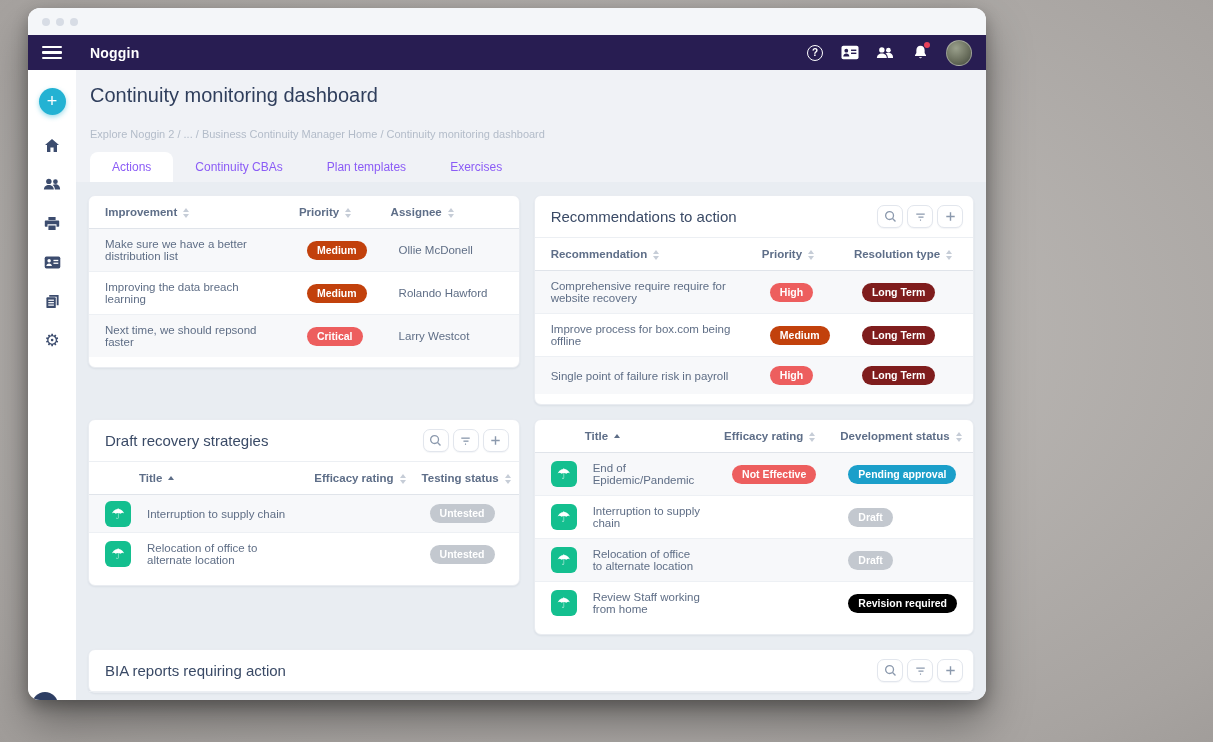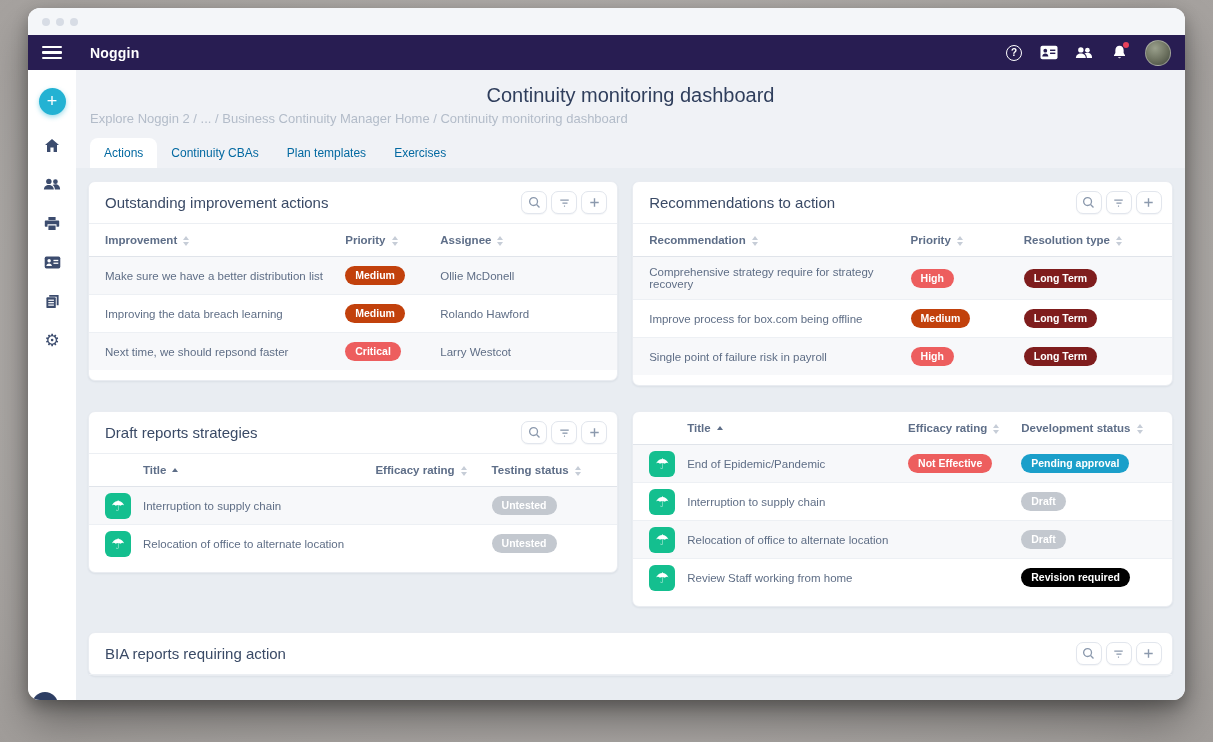--- a/index.html
+++ b/index.html
@@ -3,21 +3,21 @@
 <meta charset="utf-8">
 <style>
   * { margin:0; padding:0; box-sizing:border-box; }
   html,body { width:1213px; height:742px; overflow:hidden; }
   body {
     font-family:"Liberation Sans", sans-serif;
     background: radial-gradient(120% 120% at 50% 45%, #c4c1be 0%, #a7a3a0 55%, #827e7b 100%);
     position:relative;
   }
   .window {
-    position:absolute; left:28px; top:8px; width:1157px; height:692px;
+    position:absolute; left:28px; top:8px; width:958px; height:692px;
     background:#fff; border-radius:12px; overflow:hidden;
     box-shadow:0 22px 45px rgba(0,0,0,.38), 0 6px 16px rgba(0,0,0,.28);
   }
   
   .chrome { height:27px; background:#f4f6f9; display:flex; align-items:center; padding-left:14px; }
   .chrome .dot { width:8px; height:8px; border-radius:50%; background:#d7dce5; margin-right:6px; }
   
   .navbar { height:35px; background:#281d52; display:flex; align-items:center; color:#fff; padding:0 14px; }
   .hamburger { width:20px; display:flex; flex-direction:column; gap:3px; cursor:pointer; }
   .hamburger i { display:block; height:2.4px; background:#fff; border-radius:1px; }
@@ -34,38 +34,38 @@
   .app { display:flex; height:630px; }
   .sidebar { width:48px; background:#fff; display:flex; flex-direction:column; align-items:center; padding-top:18px; gap:21px; position:relative; flex:none; }
   .add-btn { width:27px; height:27px; border-radius:50%; background:#23b2d3; color:#fff; border:none; font-size:18px; line-height:25px; text-align:center; cursor:pointer; box-shadow:0 2px 5px rgba(35,178,211,.45); }
   .side-ic { width:18px; height:18px; color:#3c4c6e; display:flex; align-items:center; justify-content:center; cursor:pointer; }
   .side-ic svg { display:block; }
   .gear-glyph { font-size:17px; line-height:17px; }
   .chat-bubble { position:absolute; left:4px; bottom:-18px; width:26px; height:26px; border-radius:50%; background:#2d3e63; }
   .main { flex:1; background:#e9edf2; display:flex; flex-direction:column; overflow:hidden; }
   
   .head-band { background:#f0f2f6; padding:14px 14px 0 14px; }
-  .page-title { font-size:20px; font-weight:500; color:#2f3e5c;text-align:center; }
-  .breadcrumb { font-size:13px; color:#b3bcc9; margin-top:4px; }
+  .page-title { font-size:20px; font-weight:500; color:#2f3e5c; }
+  .breadcrumb { font-size:11px; color:#b3bcc9; margin-top:21px; }
   .tabs { display:flex; margin-top:12px; }
-  .tab { font-size:12px; color:#0369a1; padding:8px 14px; cursor:pointer; border-radius:8px 8px 0 0; }
+  .tab { font-size:12px; color:#8b5cf6; padding:8px 22px; cursor:pointer; border-radius:8px 8px 0 0; }
   .tab.active { background:#fff; }
   
   .content { flex:1; padding:13px 12px; display:grid; grid-template-columns:1fr 1.02fr; gap:14px; align-items:start; }
   .panel { background:#fff; border-radius:7px; box-shadow:0 1px 2px rgba(40,60,90,.08); border:1px solid #e9ecf1; }
   .panel.full { grid-column:1 / span 2; }
   .panel-head { display:flex; align-items:center; justify-content:space-between; padding:9px 10px 9px 16px; border-bottom:1px solid #eceff3; }
   .panel-title { font-size:15px; font-weight:500; color:#3a4a66; }
   .tools { display:flex; gap:4px; }
   .tool { width:26px; height:23px; background:#fff; border:1px solid #e2e6ed; border-radius:7px; display:flex; align-items:center; justify-content:center; color:#8b99ad; cursor:pointer; box-shadow:0 1px 1px rgba(40,60,90,.05); }
   table { width:100%; border-collapse:collapse; }
   th { text-align:left; font-size:11.5px; font-weight:bold; color:#5e6e88; padding:10px 8px; white-space:nowrap; }
   th:first-child, td:first-child { padding-left:16px; }
   thead tr { border-bottom:1px solid #e0e4ea; }
-  td { font-size:11.5px; color:#5f6e86; padding:9px 8px; }
+  td { font-size:11.5px; color:#5f6e86; padding:9px 16px; }
   tbody tr { border-top:1px solid #edf0f4; cursor:pointer; }
   tbody tr:nth-child(odd) { background:#f7f8fa; }
   .icon-cell { width:46px; padding:5px 0 5px 12px; }
   .strategy-ic { width:26px; height:26px; border-radius:6px; background:#14bf8f; color:#fff; font-size:15px; display:flex; align-items:center; justify-content:center; }
   
   .sort { display:inline-flex; flex-direction:column; vertical-align:middle; margin-left:6px; cursor:pointer; }
   .sort i { display:block; width:0; height:0; border-left:3.5px solid transparent; border-right:3.5px solid transparent; }
   .sort .up { border-bottom:4px solid #c6cdd7; margin-bottom:2px; }
   .sort .down { border-top:4px solid #c6cdd7; }
   .sort.asc .up { border-bottom-color:#5d6d87; }
@@ -185,43 +185,20 @@
           <span class="tab active">Actions</span>
           <span class="tab">Continuity CBAs</span>
           <span class="tab">Plan templates</span>
           <span class="tab">Exercises</span>
         </div>
       </div>
 
       <div class="content">
 
         <section class="panel">
-          <div class="panel-head">
-            <h2 class="panel-title">Outstanding improvement actions</h2>
-            <div class="tools">
-              <button class="tool">
-                  <svg width="15" height="15" viewBox="0 0 16 16" fill="none" stroke="currentColor" stroke-width="1.4">
-                    <circle cx="7" cy="7" r="4.2"></circle>
-                    <path d="M10.2 10.2 13.3 13.3"></path>
-                  </svg>
-                </button>
-              <button class="tool">
-                  <svg width="15" height="15" viewBox="0 0 16 16" stroke="currentColor" stroke-width="1.4">
-                    <path d="M3.5 5.5h9"></path>
-                    <path d="M5.8 8.7h5.4"></path>
-                    <path d="M7.4 11.9h1.2"></path>
-                  </svg>
-                </button>
-              <button class="tool">
-                  <svg width="15" height="15" viewBox="0 0 16 16" stroke="currentColor" stroke-width="1.5">
-                    <path d="M8 3.5v9M3.5 8h9"></path>
-                  </svg>
-                </button>
-            </div>
-          </div>
           <table>
             <thead>
                 <tr>
               <th style="width:47%"><span>Improvement</span><span class="sort">
                       <i class="up"></i>
                       <i class="down"></i>
                     </span></th>
               <th style="width:18%"><span>Priority</span><span class="sort">
                       <i class="up"></i>
                       <i class="down"></i>
@@ -289,42 +266,42 @@
                       <i class="down"></i>
                     </span></th>
               <th><span>Resolution type</span><span class="sort">
                       <i class="up"></i>
                       <i class="down"></i>
                     </span></th>
             </tr>
               </thead>
             <tbody>
               <tr>
-                <td>Comprehensive strategy require for strategy recovery</td>
+                <td>Comprehensive require require for website recovery</td>
                 <td><span class="badge" data-variant="high">High</span></td>
                 <td><span class="badge" data-variant="green">Long Term</span></td>
               </tr>
               <tr>
                 <td>Improve process for box.com being offline</td>
                 <td><span class="badge" data-variant="medium">Medium</span></td>
                 <td><span class="badge" data-variant="green">Long Term</span></td>
               </tr>
               <tr>
                 <td>Single point of failure risk in payroll</td>
                 <td><span class="badge" data-variant="high">High</span></td>
                 <td><span class="badge" data-variant="green">Long Term</span></td>
               </tr>
             </tbody>
           </table>
           <div style="height:10px"></div>
         </section>
 
         <section class="panel">
           <div class="panel-head">
-            <h2 class="panel-title">Draft reports strategies</h2>
+            <h2 class="panel-title">Draft recovery strategies</h2>
             <div class="tools">
               <button class="tool">
                   <svg width="15" height="15" viewBox="0 0 16 16" fill="none" stroke="currentColor" stroke-width="1.4">
                     <circle cx="7" cy="7" r="4.2"></circle>
                     <path d="M10.2 10.2 13.3 13.3"></path>
                   </svg>
                 </button>
               <button class="tool">
                   <svg width="15" height="15" viewBox="0 0 16 16" stroke="currentColor" stroke-width="1.4">
                     <path d="M3.5 5.5h9"></path>

